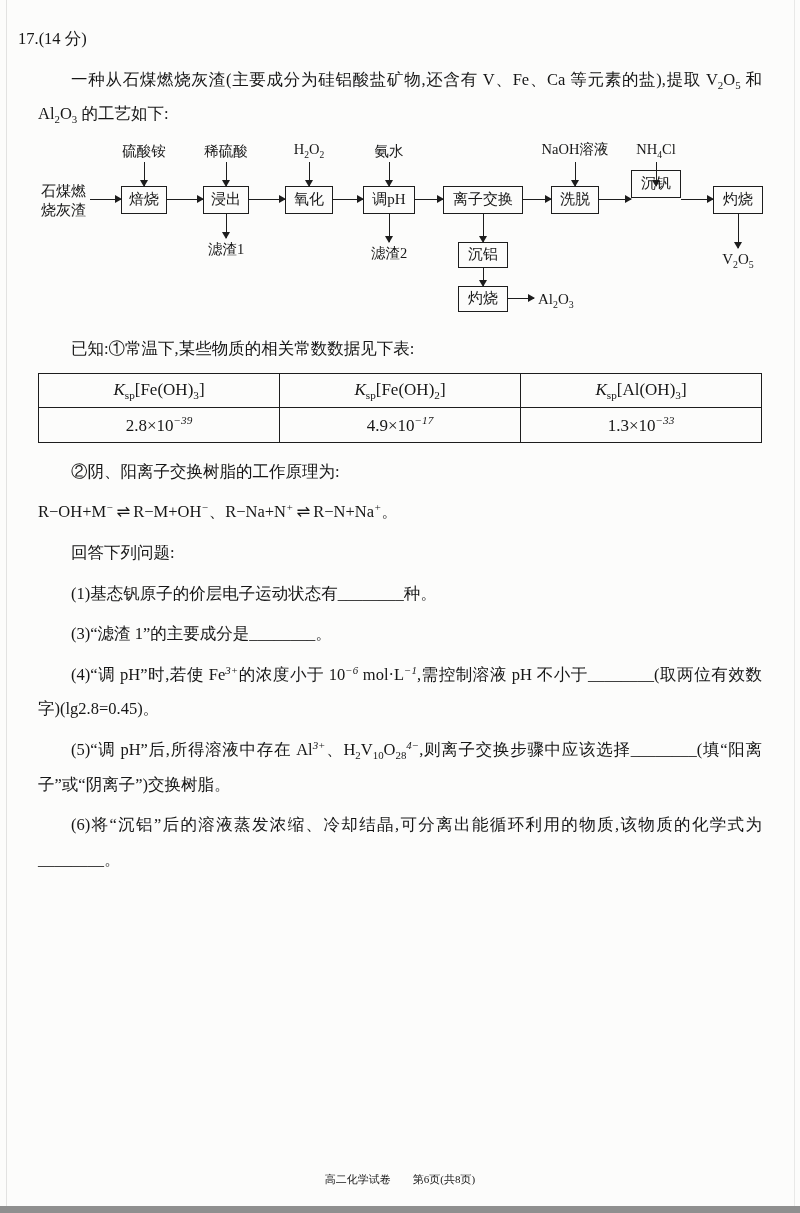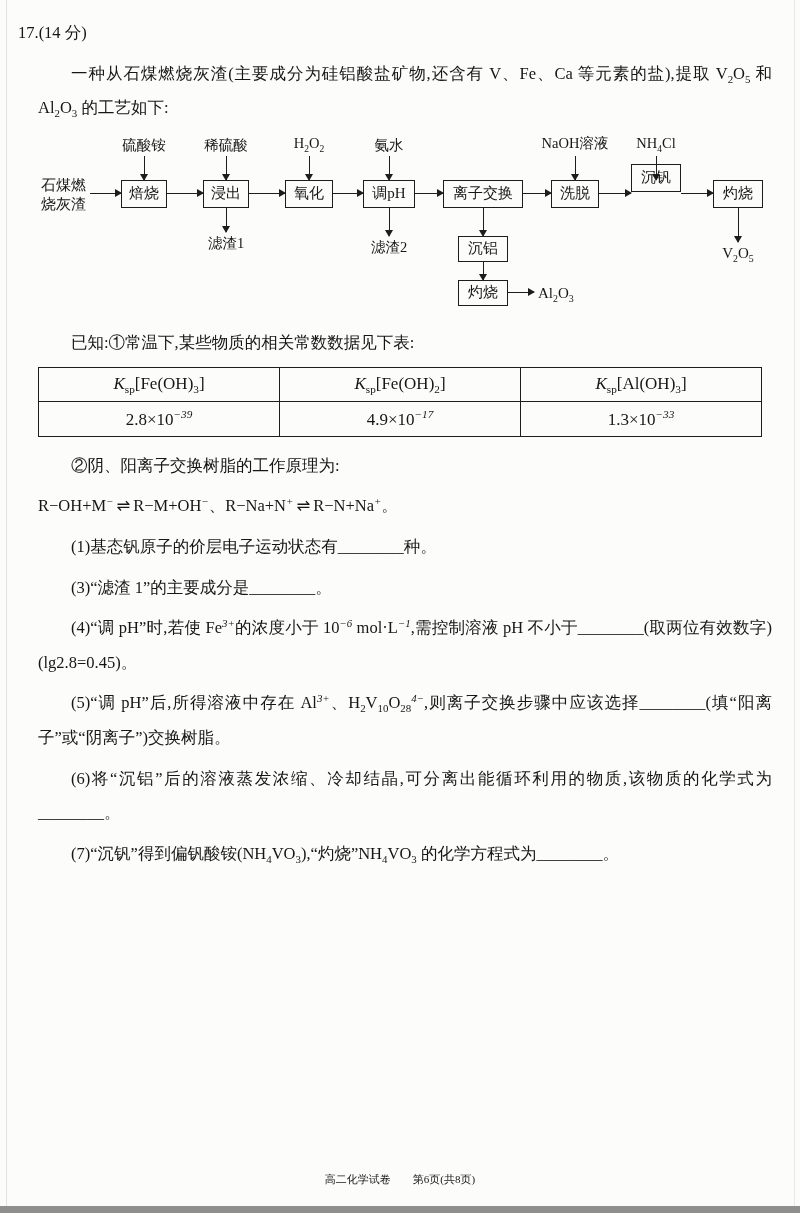--- a/index.html
+++ b/index.html
@@ -3,21 +3,21 @@
 <meta charset="utf-8">
 <style>
   * { box-sizing: border-box; }
   html, body { margin: 0; padding: 0; }
   body {
     width: 800px; height: 1213px; position: relative; overflow: hidden;
     background: #fcfcfb;
     font-family: "Liberation Serif", "DejaVu Serif", serif;
     color: #161616;
   }
-  .content { padding: 16px 28px 0 38px; }
+  .content { padding: 16px 38px 0 38px; margin-top: 6px; }
   .line { font-size: 16.5px; line-height: 2.1; margin: 0 0 6px 0; text-align: justify; }
   .indent { text-indent: 2em; }
   .qnum { margin-left: -20px; }
   sub { font-size: 0.66em; }
   sup { font-size: 0.66em; font-style: italic; }
   .eq { padding: 0 3px; font-family: "DejaVu Sans", "DejaVu Serif", serif; }
 
   
   .flow { position: relative; height: 186px; margin: 4px 0 8px 0; font-size: 14.5px; line-height: 1.3; }
   .fbox { position: absolute; border: 1.3px solid #1d1d1d; height: 28px; font-size: 15px;
@@ -117,27 +117,27 @@
         <td>4.9×10<sup>−17</sup></td>
         <td>1.3×10<sup>−33</sup></td>
       </tr>
     </tbody>
   </table>
 
   <p class="line indent">②阴、阳离子交换树脂的工作原理为:</p>
 
   <p class="line">R−OH+M<sup>−</sup><span class="eq">⇌</span>R−M+OH<sup>−</sup>、R−Na+N<sup>+</sup><span class="eq">⇌</span>R−N+Na<sup>+</sup>。</p>
 
+  <p class="line indent">回答下列问题:</p>
 
   <p class="line indent">(1)基态钒原子的价层电子运动状态有________种。</p>
   <p class="line indent">(3)“滤渣 1”的主要成分是________。</p>
   <p class="line indent">(4)“调 pH”时,若使 Fe<sup>3+</sup>的浓度小于 10<sup>−6</sup> mol·L<sup>−1</sup>,需控制溶液 pH 不小于________(取两位有效数字)(lg2.8=0.45)。</p>
   <p class="line indent">(5)“调 pH”后,所得溶液中存在 Al<sup>3+</sup>、H<sub>2</sub>V<sub>10</sub>O<sub>28</sub><sup>4−</sup>,则离子交换步骤中应该选择________(填“阳离子”或“阴离子”)交换树脂。</p>
   <p class="line indent">(6)将“沉铝”后的溶液蒸发浓缩、冷却结晶,可分离出能循环利用的物质,该物质的化学式为________。</p>
-  <p class="line indent">(7)“沉钒”得到偏钒酸铵(NH<sub>4</sub>VO<sub>3</sub>),“灼烧”NH<sub>4</sub>VO<sub>3</sub> 的化学方程式为________。</p>
 
 </div>
 
 <div class="footer">高二化学试卷　　第6页(共8页)</div>
 
 <div class="scan-left"></div>
 <div class="scan-right"></div>
 <div class="scan-bottom"></div>
 
 </body></html>

